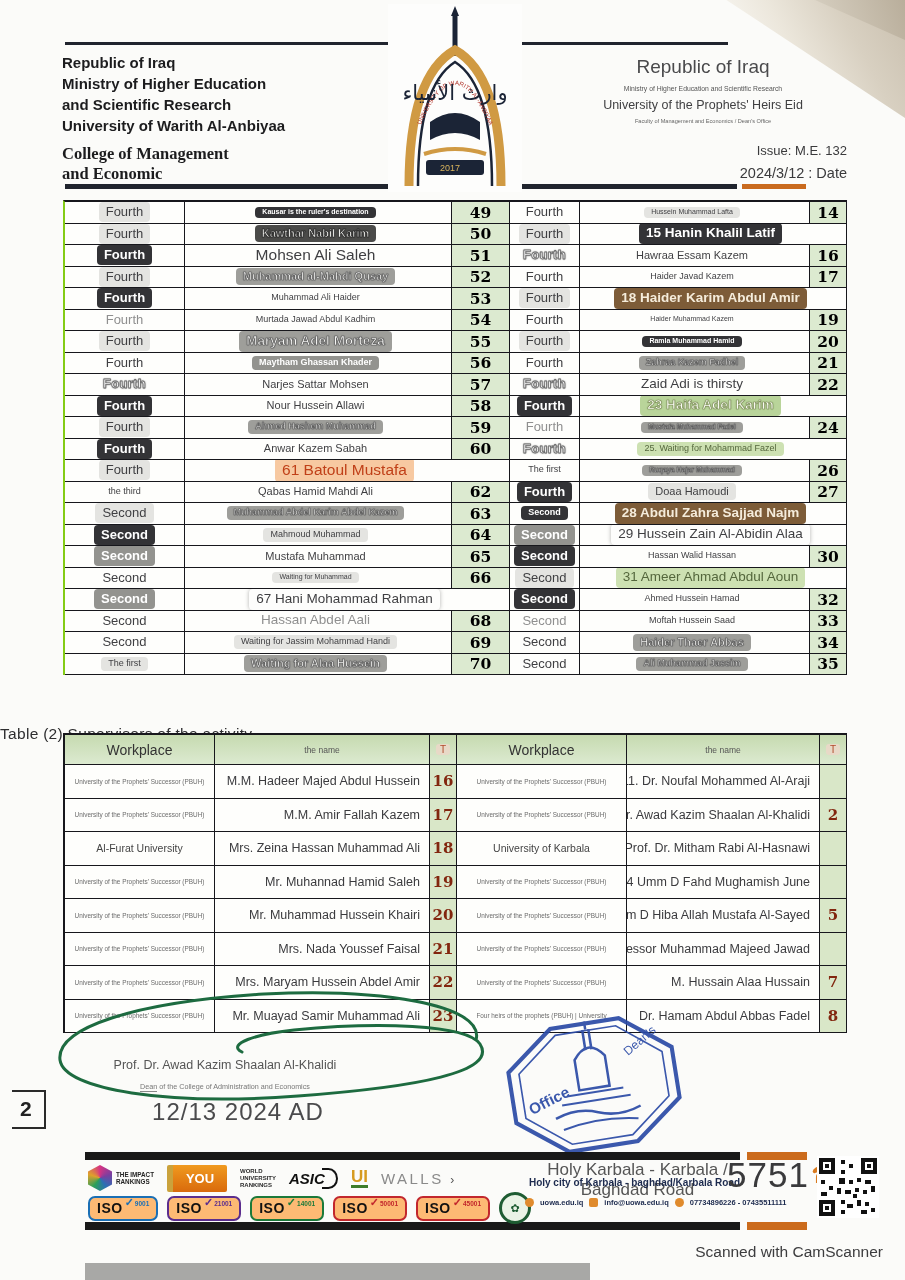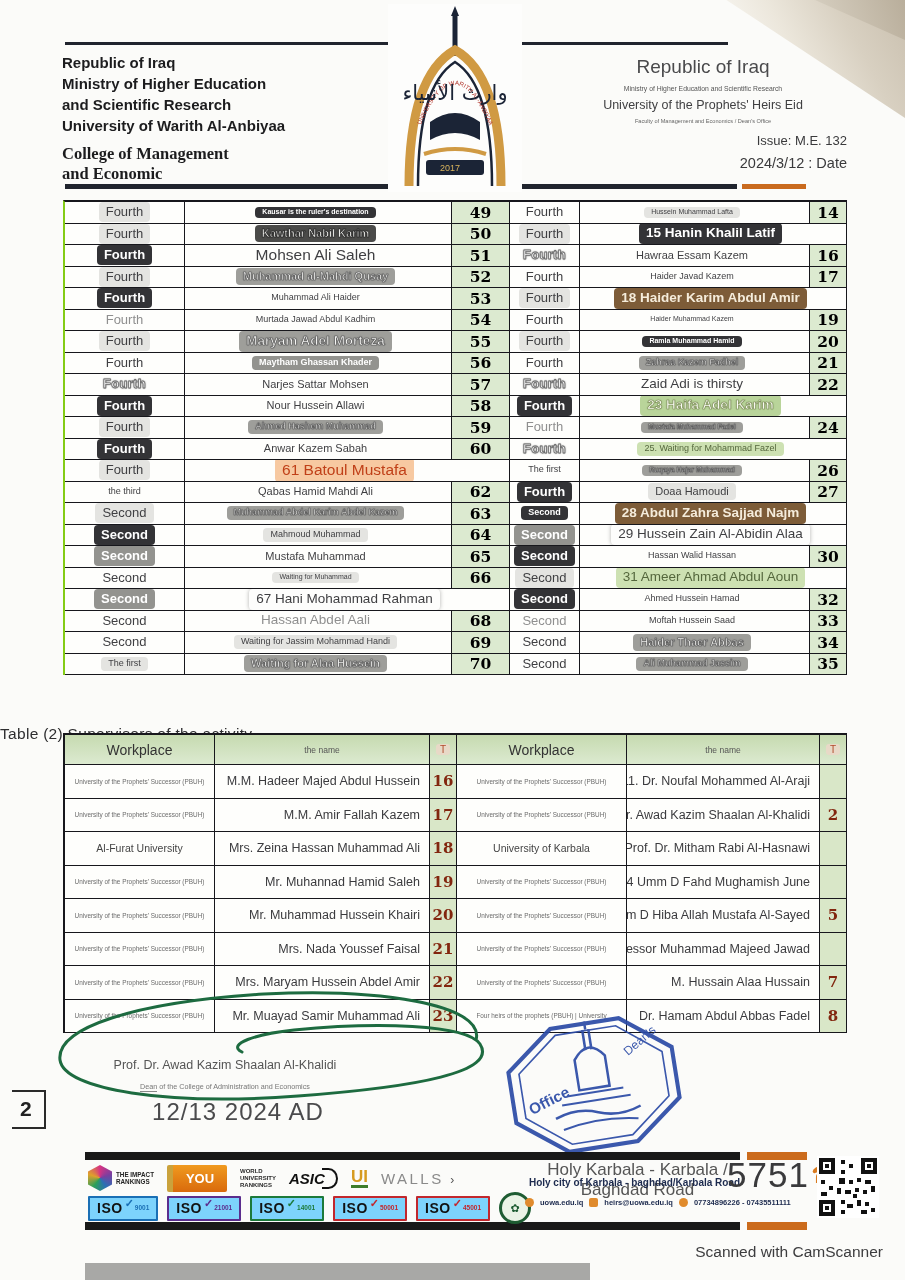--- a/index.html
+++ b/index.html
@@ -15,21 +15,21 @@
 
   
   .hl{position:absolute;left:62px;top:52px;color:#1c1c1e;}
   .hl .b1{font-weight:bold;font-size:15px;line-height:21px;}
   .hl .serif{font-family:"Liberation Serif",serif;font-weight:bold;font-size:16.5px;line-height:20px;margin-top:6px;}
   .hr{position:absolute;right:52px;top:56px;width:300px;text-align:center;color:#3a3a3c;}
   .hr .r1{font-size:19px;color:#4a4a4c;}
   .hr .r2{font-size:6.8px;margin-top:7px;color:#555;}
   .hr .r3{font-size:12.5px;margin-top:6px;color:#3f3f41;}
   .hr .r4{font-size:5.6px;margin-top:6px;color:#666;}
-  .hr .r5{font-size:13px;margin-top:9px;text-align:right;padding-right:6px;}
+  .hr .r5{font-size:13px;margin-top:19px;text-align:right;padding-right:6px;}
   .hr .r6{font-size:14.5px;margin-top:7px;text-align:right;padding-right:6px;}
   .topline{position:absolute;left:65px;top:42px;width:663px;height:3px;background:#20242e;}
   .hdrbar-d{position:absolute;left:65px;top:184px;width:672px;height:5px;background:#20242e;}
   .hdrbar-o{position:absolute;left:742px;top:184px;width:64px;height:5px;background:#c96a1e;}
   .logo{position:absolute;left:388px;top:4px;width:134px;height:188px;background:#fdfdfc;}
 
   
   .stud{position:absolute;left:63px;top:200px;display:grid;
     grid-template-columns:120px 267px 58px 70px 230px 37px;grid-auto-rows:21.5px;
     border-top:2px solid #17171c;border-left:2px solid #84cc16;background:#17171c;}
@@ -109,22 +109,22 @@
     font-size:13px;border-left:6px solid #caa23c;border-radius:2px;}
   .wurtxt{font-size:6px;font-weight:bold;color:#2a2a2a;line-height:7px;}
   .asic{font-size:15px;font-weight:bold;font-style:italic;color:#111;position:relative;padding-right:13px;}
   .asic::after{content:"";position:absolute;right:0;top:-2px;width:14px;height:17px;
     border:2.5px solid #111;border-left:none;border-radius:0 60% 60% 0/0 50% 50% 0;}
   .uilogo{font-size:17px;font-weight:bold;color:#d69b20;border-bottom:3px solid #3f7d2c;line-height:17px;}
   .walls{font-size:15px;color:#8a8a8a;letter-spacing:2.5px;}
   .walls .arr{color:#555;font-size:12px;}
 
   .isorow{position:absolute;left:88px;top:1192px;display:flex;align-items:center;gap:9px;}
-  .iso{display:flex;align-items:center;border:2.2px solid var(--c);border-radius:1px;
-    padding:2px 7px 3px 7px;background:#7dd3fc;position:relative;}
+  .iso{display:flex;align-items:flex-start;border:2.2px solid var(--c);border-radius:7px;
+    padding:2px 7px 3px 7px;background:#fdba74;position:relative;}
   .iso .isol{font-weight:bold;font-size:14px;color:#111;letter-spacing:.5px;}
   .iso .chk{color:var(--c);font-size:11px;font-weight:bold;margin-left:2px;transform:translateY(-4px);}
   .iso .inum{font-size:6.5px;font-weight:bold;color:var(--c);margin-left:1px;}
   .greenring{width:26px;height:26px;border-radius:50%;border:3px solid #1e5c32;background:#eaf3e6;
     display:flex;align-items:center;justify-content:center;color:#1e5c32;font-size:11px;}
 
   .addr1{position:absolute;left:530px;top:1160px;width:215px;text-align:center;
     font-size:17px;color:#555;}
   .addr2{position:absolute;left:522px;top:1177px;width:225px;text-align:center;
     font-size:10px;font-weight:bold;color:#1c2a4e;}
@@ -627,21 +627,21 @@
   <div class="addr1">Holy Karbala - Karbala / Baghdad Road</div>
   <div class="addr2">Holy city of Karbala - baghdad/Karbala Road</div>
   <div class="phonebig">
     <span>5751</span>
     <span class="glyph">☎</span>
   </div>
   <div class="contact">
     <span class="dot"></span>
     <span>uowa.edu.iq</span>
     <span class="dot" style="border-radius:2px;"></span>
-    <span>heirs@uowa.edu.iq</span>
+    <span>info@uowa.edu.iq</span>
     <span class="dot"></span>
     <span>07734896226 - 07435511111</span>
   </div>
 
   <svg class="qr" viewBox="0 0 62 62">
     <rect x="0" y="0" width="62" height="62" fill="#fff"></rect>
     <g fill="#111">
       <rect x="2" y="2" width="16" height="16"></rect>
         <rect x="44" y="2" width="16" height="16"></rect>
         <rect x="2" y="44" width="16" height="16"></rect>

